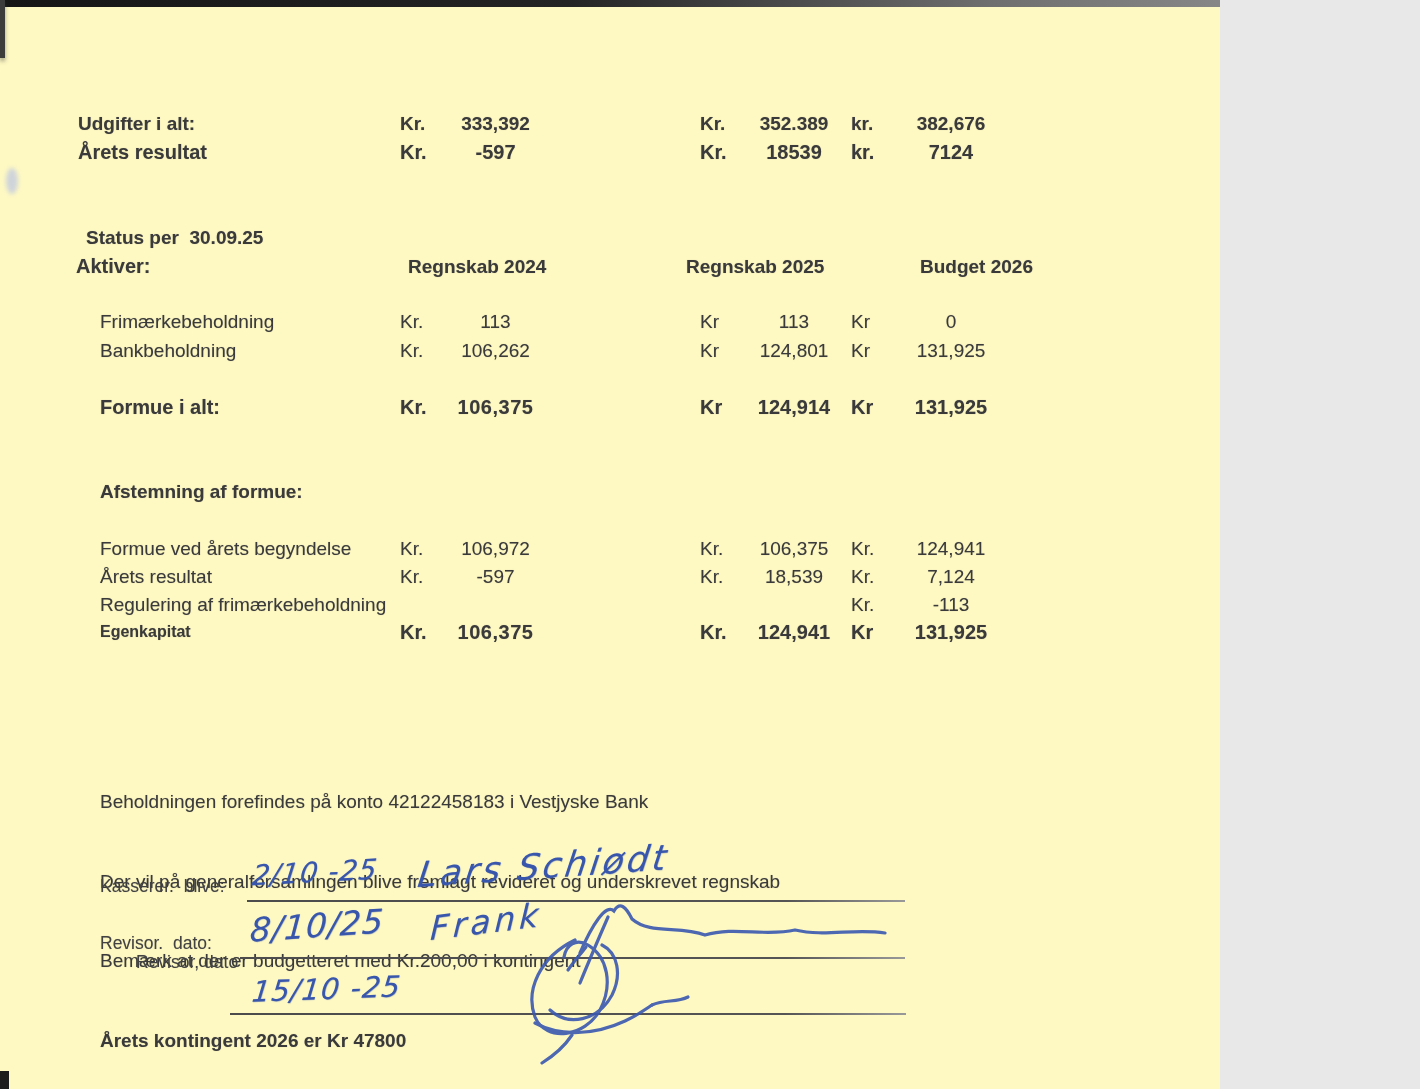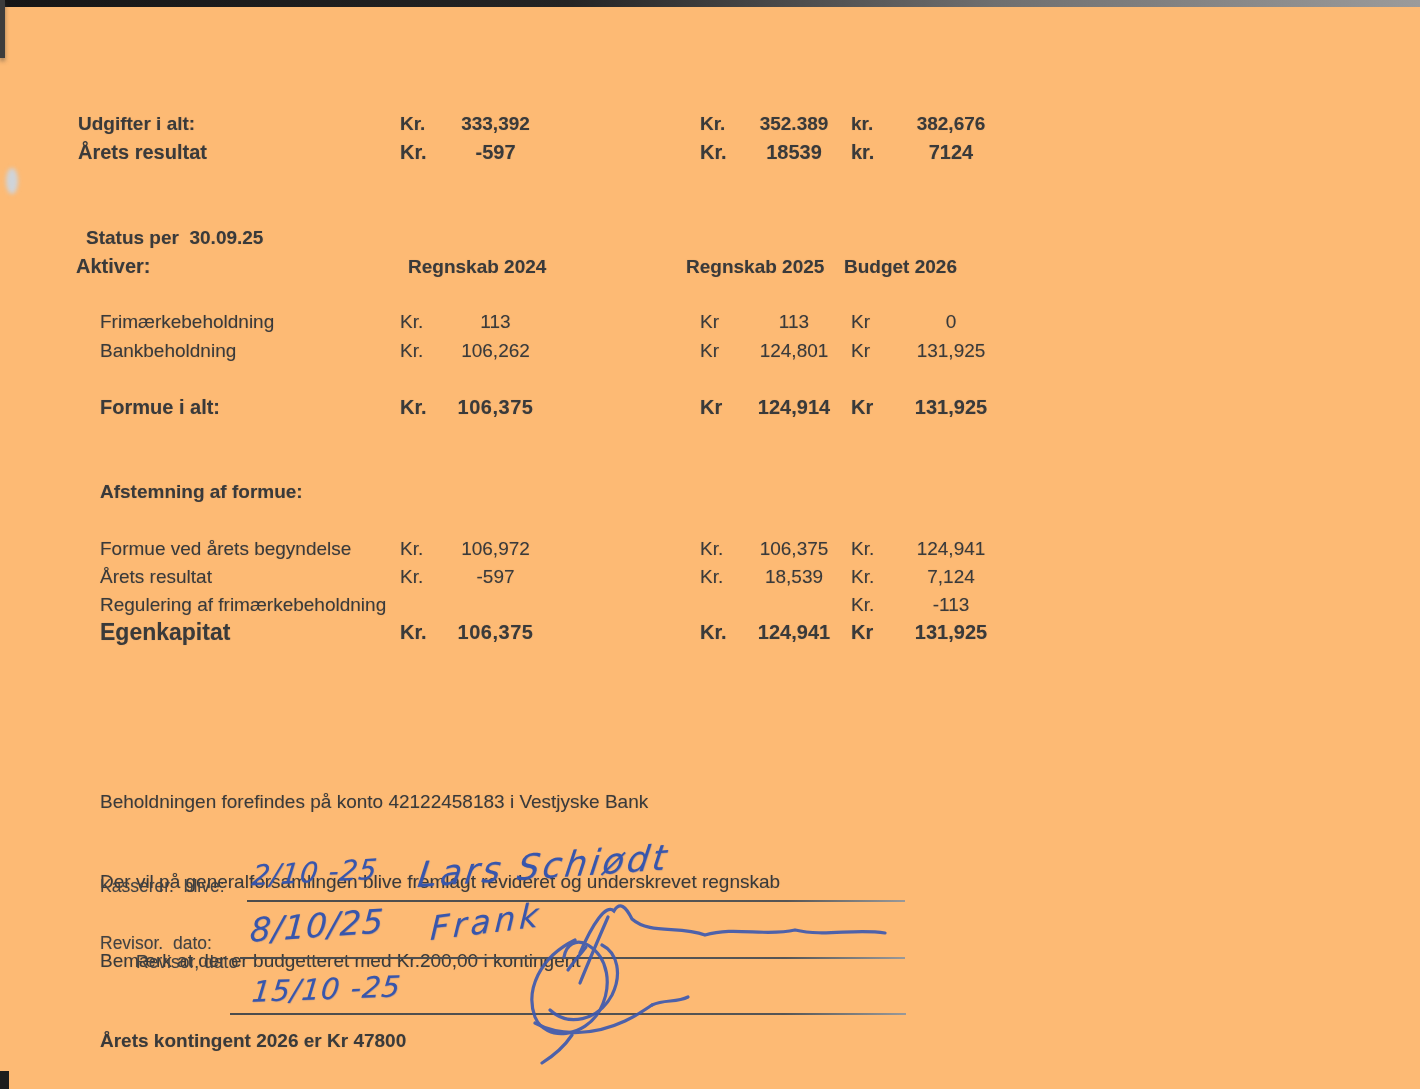--- a/index.html
+++ b/index.html
@@ -1,18 +1,18 @@
 <!DOCTYPE html>
 <html><head>
 <meta charset="utf-8">
 <style>
   html,body{margin:0;padding:0;background:#e8e8e8;}
   .page{
-    position:relative;width:1420px;height:1089px;overflow:hidden;
-    background:#fdba74;
+    position:relative;width:1220px;height:1089px;overflow:hidden;
+    background:#fef9c3;
     font-family:"Liberation Sans","DejaVu Sans",sans-serif;
     color:#3a3a3a;
   }
   
   .scan-top{position:absolute;left:0;top:0;width:1420px;height:7px;
     background:linear-gradient(to right,#161616 0%,#242424 40%,#6f6f6f 70%,#9b9b9b 100%);}
   .scan-left{position:absolute;left:0;top:0;width:5px;height:58px;background:#3c3c3c;
     box-shadow:0 3px 4px rgba(60,60,60,.5);}
   .scan-smudge{position:absolute;left:6px;top:168px;width:12px;height:26px;
     background:#cfd4da;border-radius:50%;filter:blur(2px);}
@@ -24,21 +24,21 @@
     display:grid;
     grid-template-columns:322px 48px 95px 157px 48px 92px 56px 110px;
     font-size:19px;line-height:24px;
     text-shadow:0 0 1px rgba(80,80,80,.35);
     white-space:pre-wrap;
   }
   .finrow .val{text-align:center;}
   .finrow .c3c{padding-left:11px;}
   .b{font-weight:bold;}
   .r-big{font-size:20px;}
-  .lbl-egen{font-size:23px;}
+  .lbl-egen{font-size:16px;}
   .hdr{position:absolute;font-weight:bold;font-size:19px;white-space:pre-wrap;
     text-shadow:0 0 1px rgba(80,80,80,.35);}
   .notes{position:absolute;left:100px;top:736px;font-size:19px;line-height:26.5px;
     text-shadow:0 0 1px rgba(80,80,80,.3);white-space:pre-wrap;}
 
   
   .sig-label{position:absolute;left:100px;font-size:17.5px;color:#424242;
     text-shadow:0 0 1px rgba(80,80,80,.3);white-space:pre-wrap;}
   .sig-line{position:absolute;height:2px;
     background:linear-gradient(to right,#4c4c4c,#555 82%,#999 100%);}
@@ -80,21 +80,21 @@
     <span class="b">Kr.</span>
     <span class="val b">18539</span>
     <span class="b c3c">kr.</span>
     <span class="val b">7124</span>
   </div>
 
   <div class="hdr" style="left:74px;top:227px;margin-left:12px;">Status per  30.09.25</div>
   <div class="hdr" style="left:76px;top:255px;font-size:20px;">Aktiver:</div>
   <div class="hdr" style="left:408px;top:256px;">Regnskab 2024</div>
   <div class="hdr" style="left:686px;top:256px;">Regnskab 2025</div>
-  <div class="hdr" style="left:844px;top:256px;text-align:center;">Budget 2026</div>
+  <div class="hdr" style="left:920px;top:256px;text-align:center;">Budget 2026</div>
 
   <div class="finrow" style="top:310px;">
     <span style="padding-left:22px;">Frimærkebeholdning</span>
     <span>Kr.</span>
     <span class="val">113</span>
     <span></span>
     <span>Kr</span>
     <span class="val">113</span>
     <span class="c3c">Kr</span>
     <span class="val">0</span>

